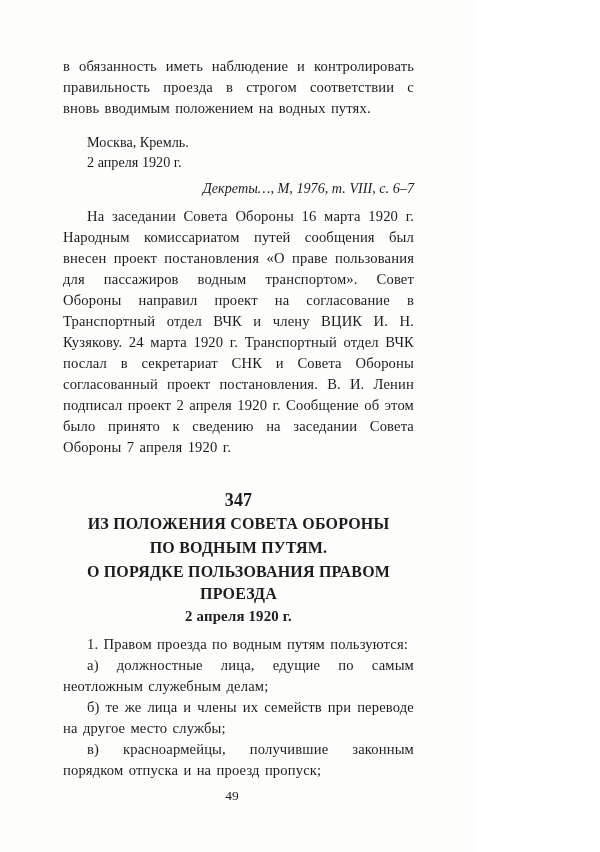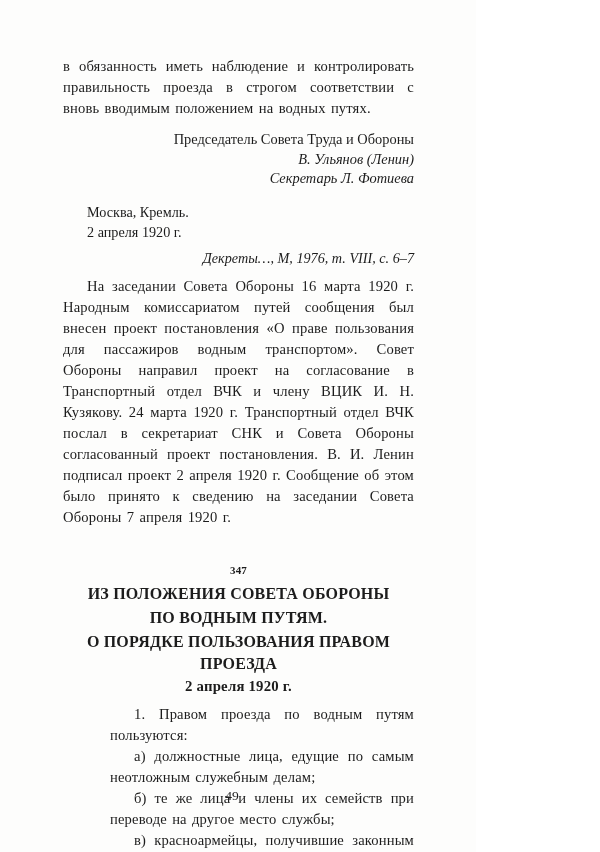--- a/index.html
+++ b/index.html
@@ -47,47 +47,42 @@
     line-height: 20px;
   }
   .commentary { margin-top: 8px; }
   .see-doc { margin-top: 3px; }
   .doc-heading {
     margin-top: 32px;
     text-align: center;
     font-weight: bold;
     letter-spacing: 0.2px;
   }
-  .doc-number { font-size: 11px; line-height: 21px; }
+  .doc-number { font-size: 18px; line-height: 21px; }
   .doc-title { font-size: 16px; line-height: 22px; margin-top: 2px; }
   .doc-date { font-size: 14.8px; line-height: 20px; margin-top: 1px; }
   .provisions { margin-top: 8px; }
-  .provision { margin-top: 0; margin-left: 47px; }
+  .provision { margin-top: 0; }
   .page-number {
     position: absolute;
     left: 0;
     right: 12px;
     bottom: 48px;
     text-align: center;
     font-size: 13.5px;
     color: #1c1c1c;
   }
 </style>
 </head>
 <body>
 
 <div class="page">
 
   <p class="body-text">в обязанность иметь наблюдение и контролировать правильность проезда в строгом соответствии с вновь вводимым положением на водных путях.</p>
 
-  <div class="signature-block">
-    <div>Председатель Совета Труда и Обороны</div>
-    <div class="italic">В. Ульянов (Ленин)</div>
-    <div class="italic">Секретарь Л. Фотиева</div>
-  </div>
 
   <div class="dateline">
     <div>Москва, Кремль.</div>
     <div>2 апреля 1920 г.</div>
   </div>
 
   <div class="source-line">Декреты…, М, 1976, т. VIII, с. 6–7</div>
 
   <p class="body-text indent commentary">На заседании Совета Обороны 16 марта 1920 г. Народным комиссариатом путей сообщения был внесен проект постановления «О праве пользования для пассажиров водным транспортом». Совет Обороны направил проект на согласование в Транспортный отдел ВЧК и члену ВЦИК И. Н. Кузякову. 24 марта 1920 г. Транспортный отдел ВЧК послал в секретариат СНК и Совета Обороны согласованный проект постановления. В. И. Ленин подписал проект 2 апреля 1920 г. Сообщение об этом было принято к сведению на заседании Совета Обороны 7 апреля 1920 г.</p>
 

